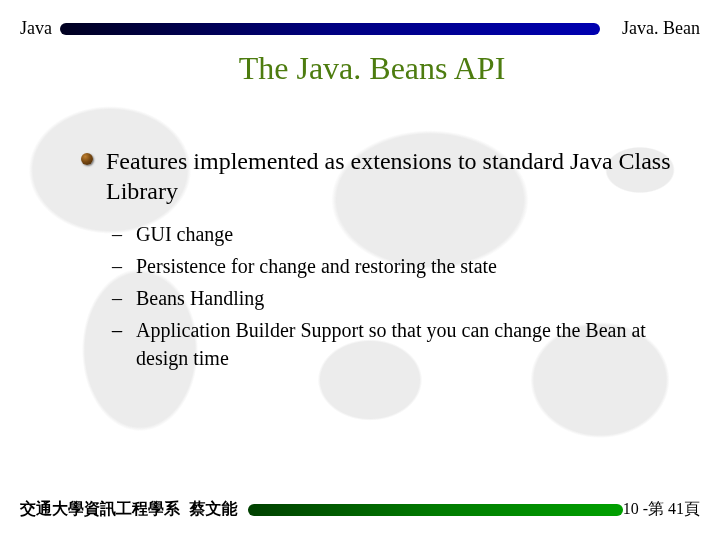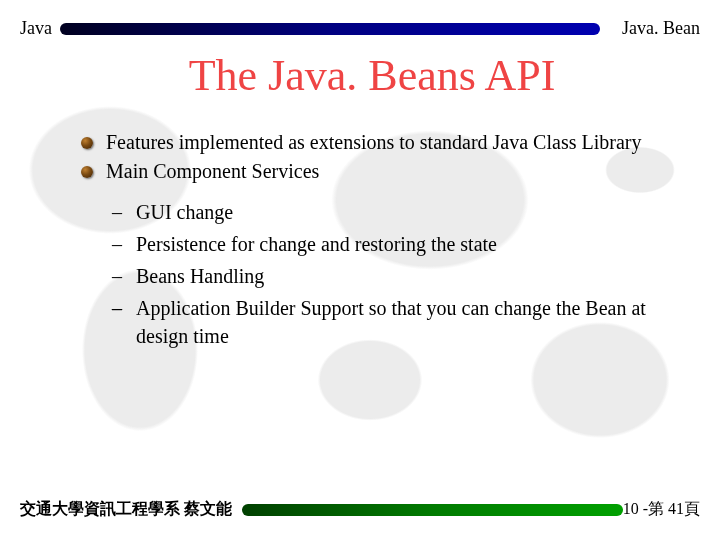--- a/index.html
+++ b/index.html
@@ -38,37 +38,38 @@
     margin: 0 6px 0 8px;
     background: linear-gradient(to right, #000020 0%, #000080 50%, #0000b0 100%);
   }
   .hdr-right { font-size: 18px; color: #000; white-space: pre; margin-left: 16px; }
 
   
   .title {
     position: absolute;
     top: 50px; left: 0; right: 0;
     text-align: center;
-    font-size: 44px;
-    color: #ef4444;
+    font-size: 32px;
+    color: #4d7c0f;
     padding-left: 24px;
   }
 
   
   .content {
     position: absolute;
     top: 130px; left: 80px; right: 40px;
     color: #000;
   }
   .lvl1 {
     position: relative;
-    font-size: 20px;
+    font-size: 24px;
     line-height: 1.25;
     margin-bottom: 4px;
     padding-left: 26px;
+    margin-top: 16px;
   }
   .lvl1 .bullet-icon {
     position: absolute;
     left: 0; top: 6px;
     width: 14px; height: 14px;
   }
   .lvl1 .bullet-icon::before {
     content: "";
     position: absolute;
     left: 1px; top: 1px;
@@ -95,21 +96,21 @@
   }
 
   
   .footer {
     position: absolute;
     left: 20px; right: 20px; bottom: 20px;
     display: flex; align-items: center;
   }
   .ftr-left {
     font-size: 16px;
-    font-family: Liberation Serif, serif;
+    font-family: Liberation Mono, monospace;
     font-weight: bold;
     white-space: nowrap;
     padding-right: 10px;
   }
   .ftr-bar {
     flex: 1;
     height: 12px;
     background: linear-gradient(to right, #004000 0%, #007a00 50%, #00a000 100%);
   }
   .ftr-right {
@@ -133,24 +134,20 @@
 
   <div class="title">The Java. Beans API</div>
 
   <div class="content">
 
     <div class="lvl1">
       <span class="bullet-icon"></span>
       <span>Features implemented as extensions to standard Java Class Library</span>
     </div>
 
-    <div class="lvl1">
-      <span class="bullet-icon"></span>
-      <span>Main Component Services</span>
-    </div>
 
     <div class="sublist">
       <div class="lvl2">
         <span class="dash">–</span>
         <span>GUI change</span>
       </div>
       <div class="lvl2">
         <span class="dash">–</span>
         <span>Persistence for change and restoring the state</span>
       </div>

